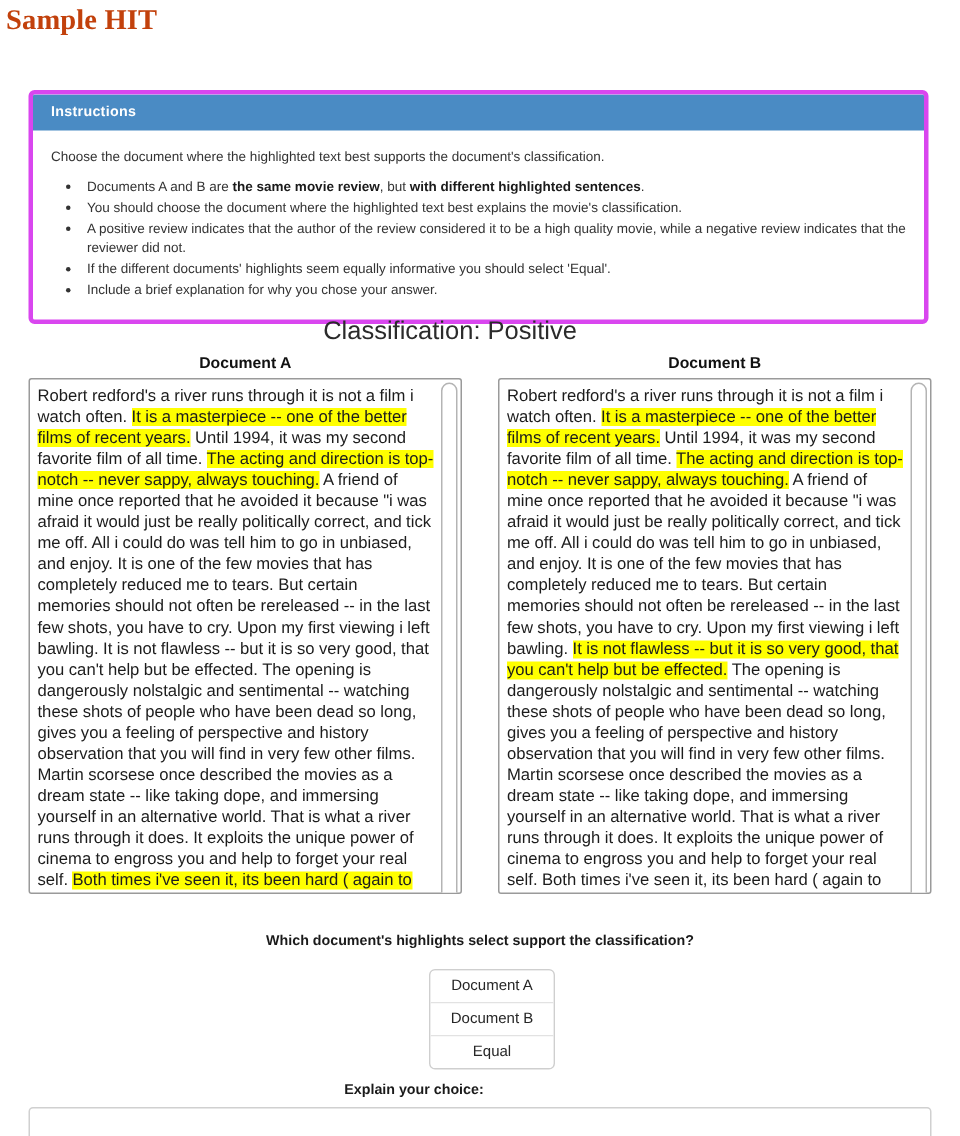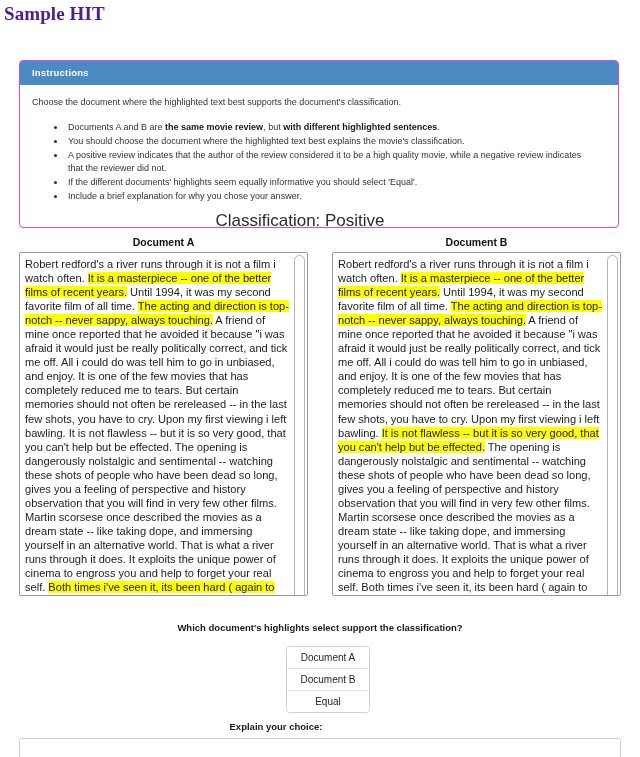--- a/index.html
+++ b/index.html
@@ -14,32 +14,32 @@
     font-family: "Liberation Sans", sans-serif;
     color: #222222;
     -webkit-font-smoothing: antialiased;
   }
 
   
   .page-title {
     font-family: "Liberation Serif", serif;
     font-weight: bold;
     font-size: 19px;
-    color: #4c1d95;
+    color: #c2410c;
     margin: 3px 0 0 4px;
     letter-spacing: 0.1px;
   }
 
   
   .instructions-panel {
     position: absolute;
     left: 19px;
     top: 60px;
     width: 600px;
-    border: 1px solid #d946ef;
+    border: 3px solid #d946ef;
     border-radius: 4px;
     background: #ffffff;
     box-sizing: border-box;
     overflow: hidden;
   }
   .instructions-header {
     background: #4a8bc4;
     color: #ffffff;
     font-size: 9.5px;
     font-weight: bold;
@@ -49,21 +49,21 @@
   .instructions-body {
     padding: 11px 12px 12px 12px;
     font-size: 9px;
     line-height: 1.45;
     color: #333333;
   }
   .instructions-intro {
     margin: 0 0 7px 0;
   }
   .instructions-list {
-    margin: 12px;
+    margin: 0;
     padding-left: 22px;
     list-style-type: disc;
   }
   .instructions-list li {
     margin: 0 0 1px 0;
     padding-left: 2px;
   }
   .instructions-list li b { font-weight: bold; color: #1a1a1a; }
 
   

